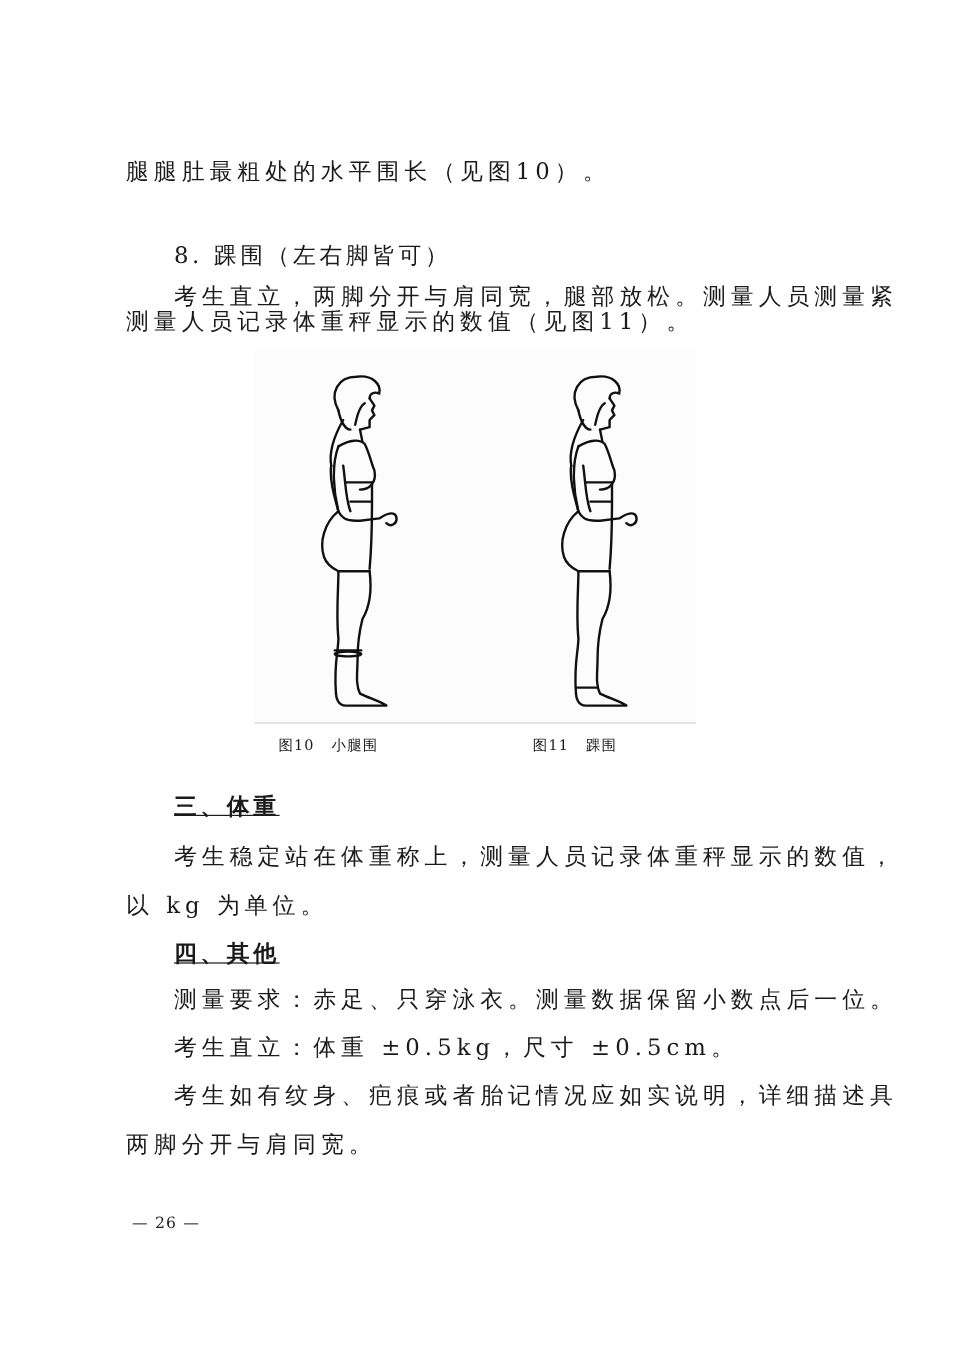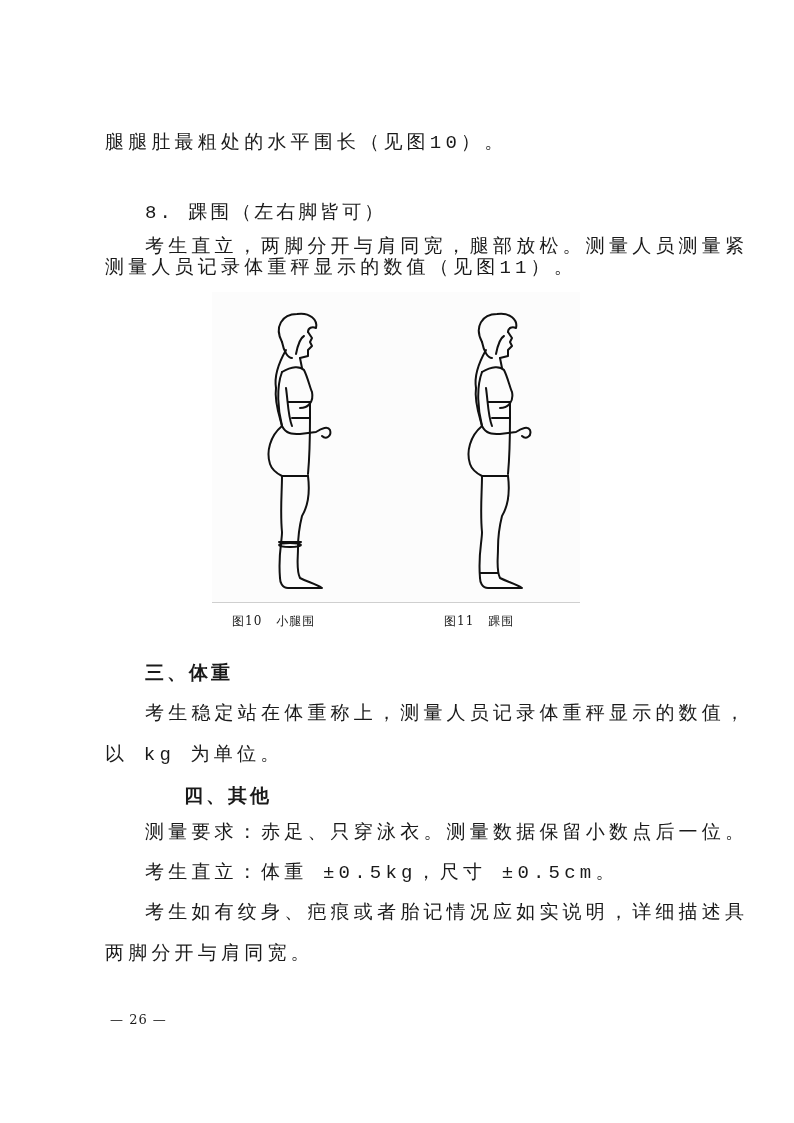--- a/index.html
+++ b/index.html
@@ -1,21 +1,21 @@
 <!DOCTYPE html>
 <html><head>
 <meta charset="utf-8">
 <style>
   html, body { margin: 0; padding: 0; background: #ffffff; }
   body { width: 794px; height: 1123px; position: relative; overflow: hidden;
          font-family: "DejaVu Serif", "Liberation Serif", serif; color: #1a1a1a; }
   .line { position: absolute; left: 105px; width: 585px; font-size: 19px; line-height: 24px;
-          letter-spacing: 4.2px; white-space: nowrap; font-family: Liberation Mono, monospace; }
+          letter-spacing: 4.2px; white-space: nowrap; }
   .indent { left: 145px; width: 545px; }
-  .heading { font-family: "DejaVu Sans", "Liberation Sans", sans-serif; font-weight: bold; letter-spacing: 3px; }
+  .heading { font-family: "DejaVu Sans", "Liberation Sans", sans-serif; font-weight: bold; letter-spacing: 3px; text-decoration: underline; }
   .subheading { letter-spacing: 3px; margin-top: 28px; }
   .figure-box { position: absolute; left: 212px; top: 292px; width: 368px; height: 310px;
                 background: #fcfcfc; border-bottom: 1px solid #cfcfcf; }
   .fig { position: absolute; top: 0; }
   .caption { position: absolute; top: 612px; font-size: 12px; line-height: 18px; letter-spacing: 1px;
              white-space: nowrap; }
   .caption .num { margin-right: 14px; }
   .page-number { position: absolute; left: 110px; top: 1008px; font-size: 13px; line-height: 24px;
                  white-space: nowrap; letter-spacing: 1px; }
   svg path, svg line, svg ellipse { fill: none; stroke: #111; stroke-width: 2; stroke-linecap: round; stroke-linejoin: round; }
@@ -88,21 +88,21 @@
     <span class="num">图10</span><span>小腿围</span>
   </div>
   <div class="caption" style="left:444px;">
     <span class="num">图11</span><span>踝围</span>
   </div>
 
   <div class="line indent heading" style="top:660px;">三、体重</div>
   <div class="line indent" style="top:702px;">考生稳定站在体重称上，测量人员记录体重秤显示的数值，</div>
   <div class="line" style="top:743px;">以 kg 为单位。</div>
 
-  <div class="line indent heading" style="top:783px;margin-left:39px;">四、其他</div>
+  <div class="line indent heading" style="top:783px;">四、其他</div>
   <div class="line indent" style="top:821px;">测量要求：赤足、只穿泳衣。测量数据保留小数点后一位。</div>
   <div class="line indent" style="top:861px;">考生直立：体重 ±0.5kg，尺寸 ±0.5cm。</div>
   <div class="line indent" style="top:901px;">考生如有纹身、疤痕或者胎记情况应如实说明，详细描述具</div>
   <div class="line" style="top:942px;">两脚分开与肩同宽。</div>
 
   <div class="page-number">— 26 —</div>
 
 </div>
 
 </body></html>

